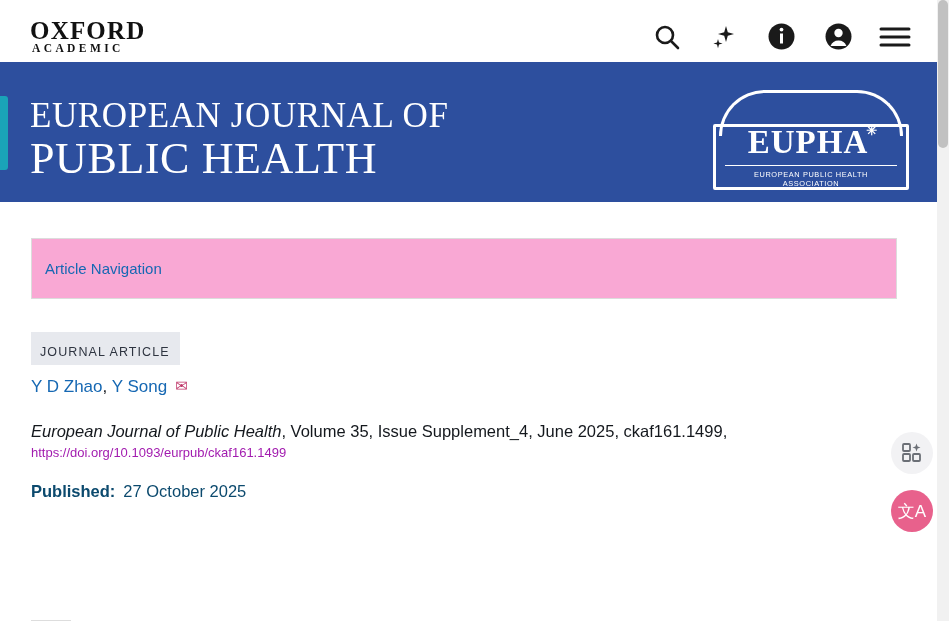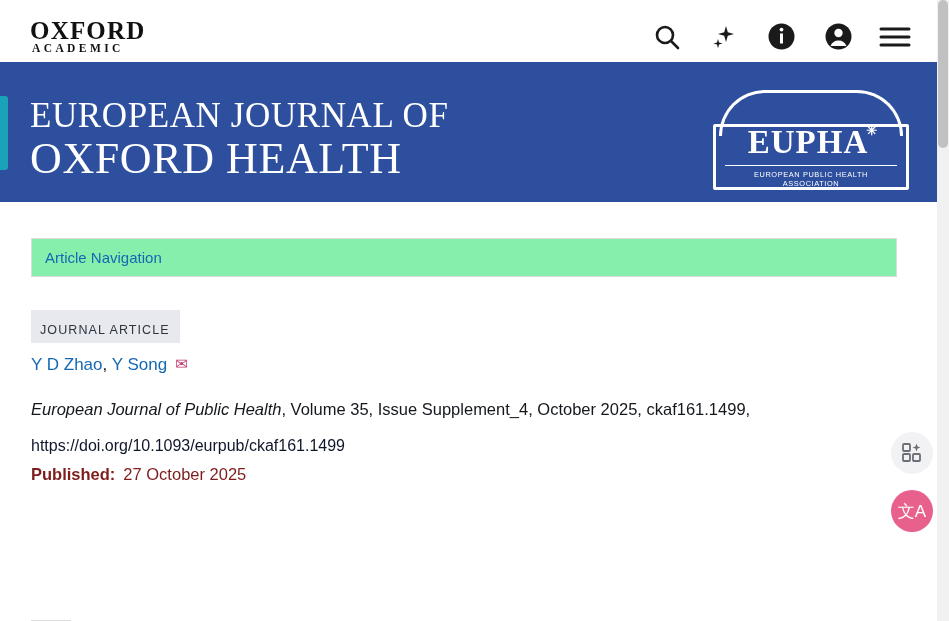--- a/index.html
+++ b/index.html
@@ -159,23 +159,23 @@
 
   
   .content {
     position: absolute;
     top: 202px; left: 0;
     width: 937px;
     padding: 36px 30px 0 31px;
   }
   .article-nav {
     width: 866px;
-    height: 39px;
+    height: 61px;
     border: 1px solid #dcdcdc;
-    background: #86efac;
+    background: #f9a8d4;
     display: flex;
     align-items: center;
     padding-left: 13px;
   }
   .article-nav a {
     color: #1668b3;
     font-size: 15px;
     text-decoration: none;
     cursor: pointer;
   }
@@ -228,30 +228,30 @@
     font-size: 16.5px;
     color: #14181d;
     line-height: 1.45;
     max-width: 880px;
   }
   .citation .jname {
     font-style: italic;
   }
   .doi {
     display: block;
-    margin-top: 12px;
-    color: #0f172a;
-    font-size: 16px;
+    margin-top: 0;
+    color: #a21caf;
+    font-size: 13px;
     text-decoration: none;
     cursor: pointer;
   }
   .published {
-    margin-top: 8px;
+    margin-top: 19px;
     font-size: 16.5px;
-    color: #7f1d1d;
+    color: #0c4a6e;
   }
   .published b { font-weight: 700; }
   .published .date { margin-left: 8px; }
 
   
   .scrollbar {
     position: absolute;
     top: 0; right: 0;
     width: 12px; height: 621px;
     background: #f1f1f1;
@@ -345,21 +345,21 @@
           <line x1="2" y1="21" x2="30" y2="21"></line>
         </svg>
       </div>
 
     </div>
   </div>
 
   <div class="banner">
     <div class="banner-title">
       <span class="l1">EUROPEAN JOURNAL OF</span>
-      <span class="l2">OXFORD HEALTH</span>
+      <span class="l2">PUBLIC HEALTH</span>
     </div>
 
     <div class="eupha">
       <div class="eupha-arc"></div>
       <div class="eupha-box">
         <div class="eupha-word">
           <span>EUPHA</span>
           <span class="star">✳</span>
         </div>
         <div class="eupha-sub">EUROPEAN PUBLIC HEALTH ASSOCIATION</div>
@@ -376,21 +376,21 @@
     </div>
 
     <div class="badge">JOURNAL ARTICLE</div>
 
 
     <div class="authors">
       <a>Y D Zhao</a><span class="sep">, </span><a>Y Song</a><span class="mail">✉</span>
     </div>
 
     <div class="citation">
-      <span class="jname">European Journal of Public Health</span><span>, Volume 35, Issue Supplement_4, October 2025, ckaf161.1499,</span>
+      <span class="jname">European Journal of Public Health</span><span>, Volume 35, Issue Supplement_4, June 2025, ckaf161.1499,</span>
       <a class="doi">https://doi.org/10.1093/eurpub/ckaf161.1499</a>
     </div>
 
     <div class="published">
       <b>Published:</b><span class="date">27 October 2025</span>
     </div>
 
   </div>
 
   <div class="bottom-rule"></div>

